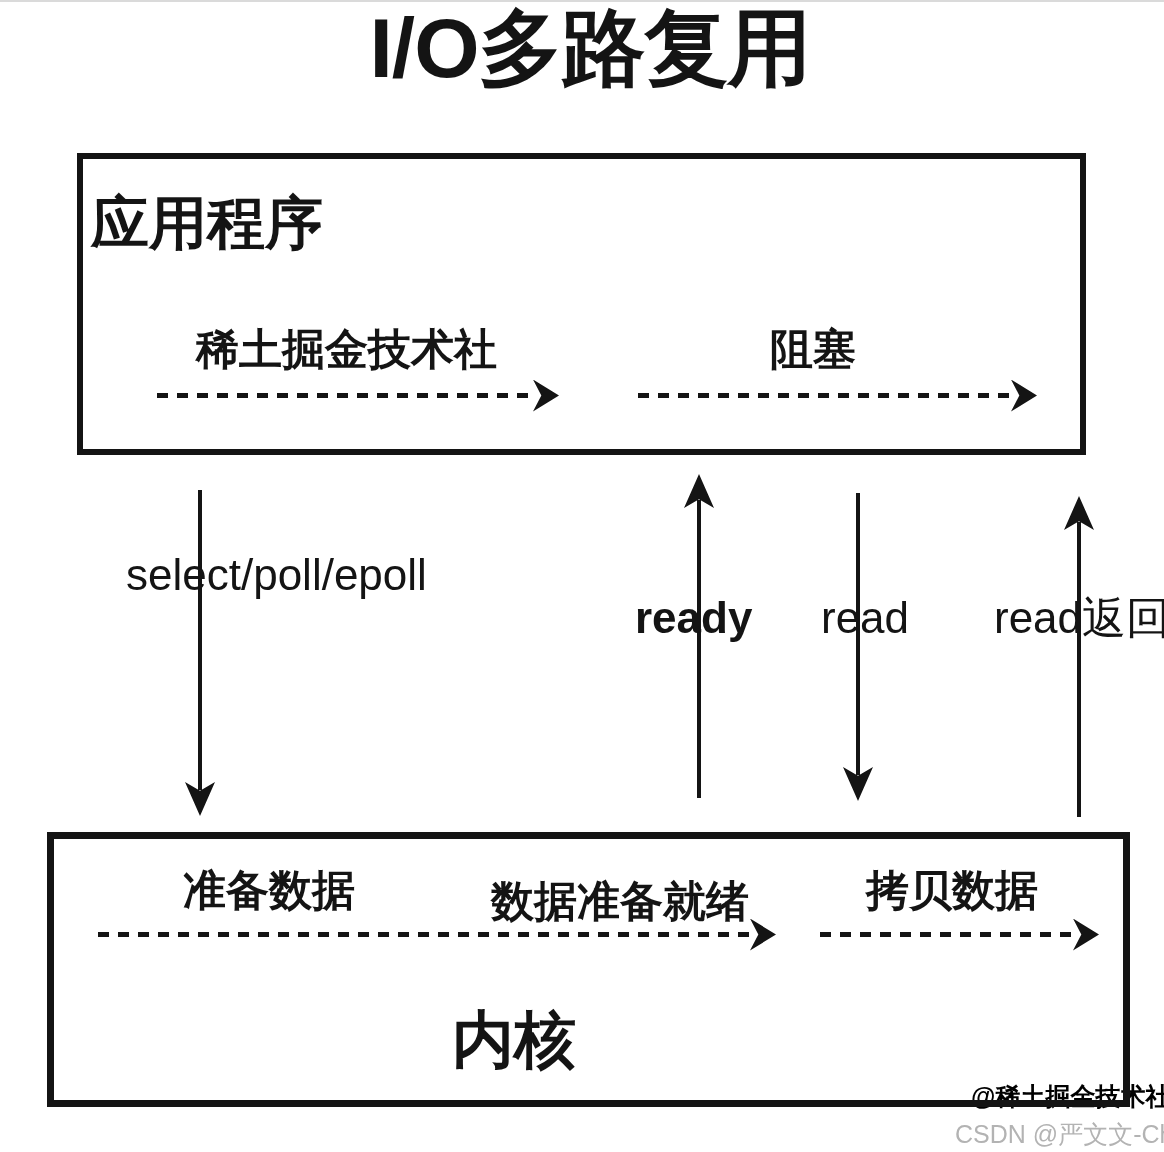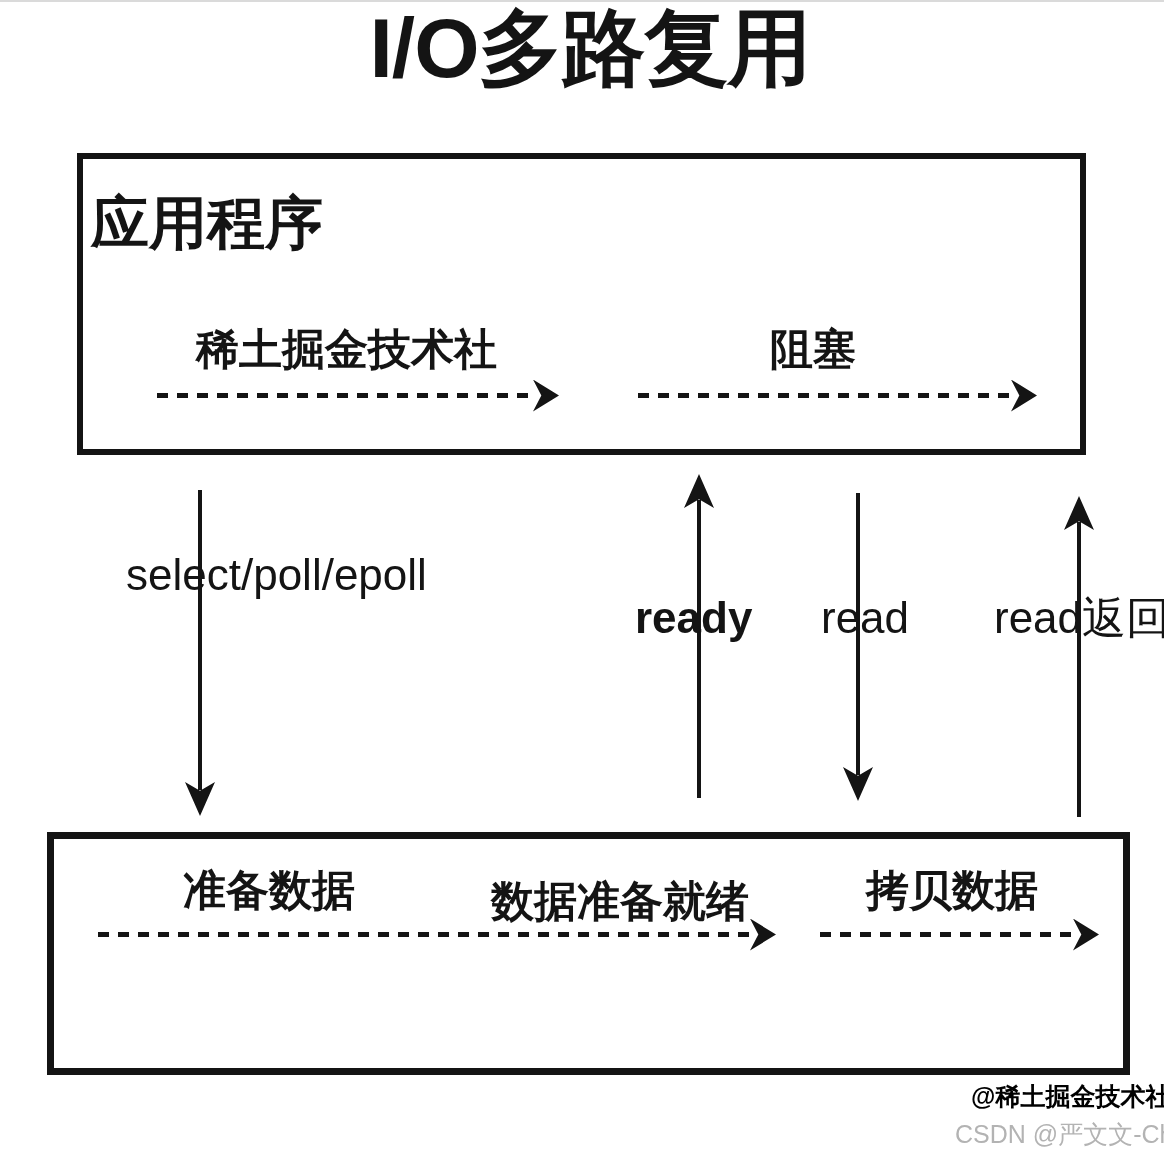--- a/index.html
+++ b/index.html
@@ -21,21 +21,21 @@
     text-align:center;
     font-size:84px;font-weight:800;
     letter-spacing:-1px;
     line-height:1.05;
     white-space:nowrap;
   }
 
   
   .big-box{border:6px solid #141414;background:transparent;box-sizing:border-box;}
   .app-box{left:77px;top:153px;width:1009px;height:302px;}
-  .kernel-box{left:47px;top:832px;width:1083px;height:243px;border-width:7px;z-index:3;text-decoration:underline;}
+  .kernel-box{left:47px;top:832px;width:1083px;height:275px;border-width:7px;z-index:3;text-decoration:underline;}
 
   .box-title{
     text-align:left;
     font-size:58px;font-weight:700;
     line-height:1.1;
     white-space:nowrap;
   }
   .app-box .box-title{margin-top:32px;}
 
   .cjk-label{font-size:43px;font-weight:700;line-height:1.05;white-space:nowrap;}
@@ -127,16 +127,17 @@
   <div class="abs cjk-label kernel-step2">数据准备就绪</div>
   <div class="abs cjk-label kernel-step3">拷贝数据</div>
 
   <div class="dash-arrow kernel-arrow1">
     <span class="head"></span>
   </div>
   <div class="dash-arrow kernel-arrow2">
     <span class="head"></span>
   </div>
 
+  <div class="kernel-title">内核</div>
 </div>
 
 <div class="abs wm wm-juejin" style="color:#000000;">@稀土掘金技术社</div>
 <div class="abs wm wm-csdn" style="color:#b3b3b3;">CSDN @严文文-Chris</div>
 
 </body></html>

